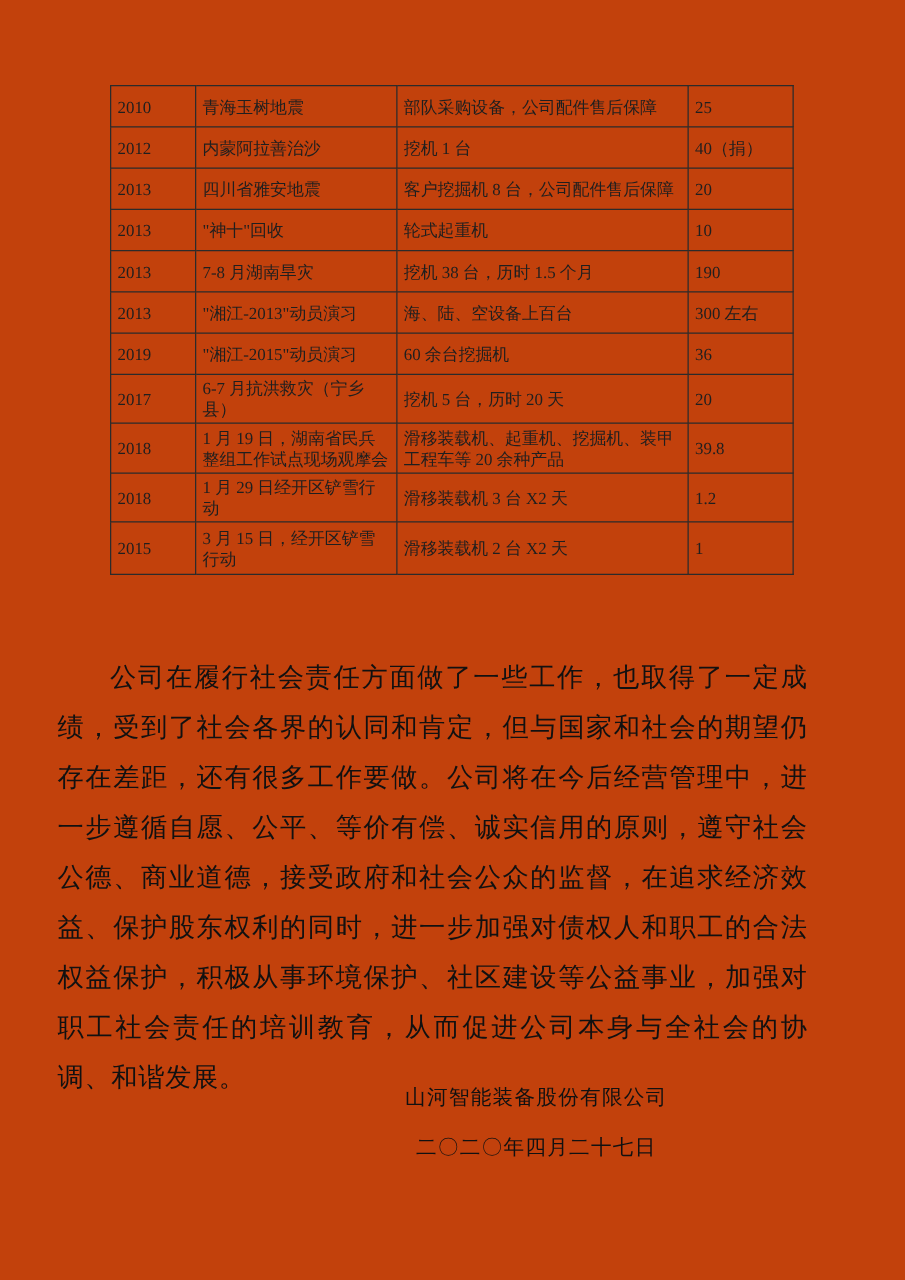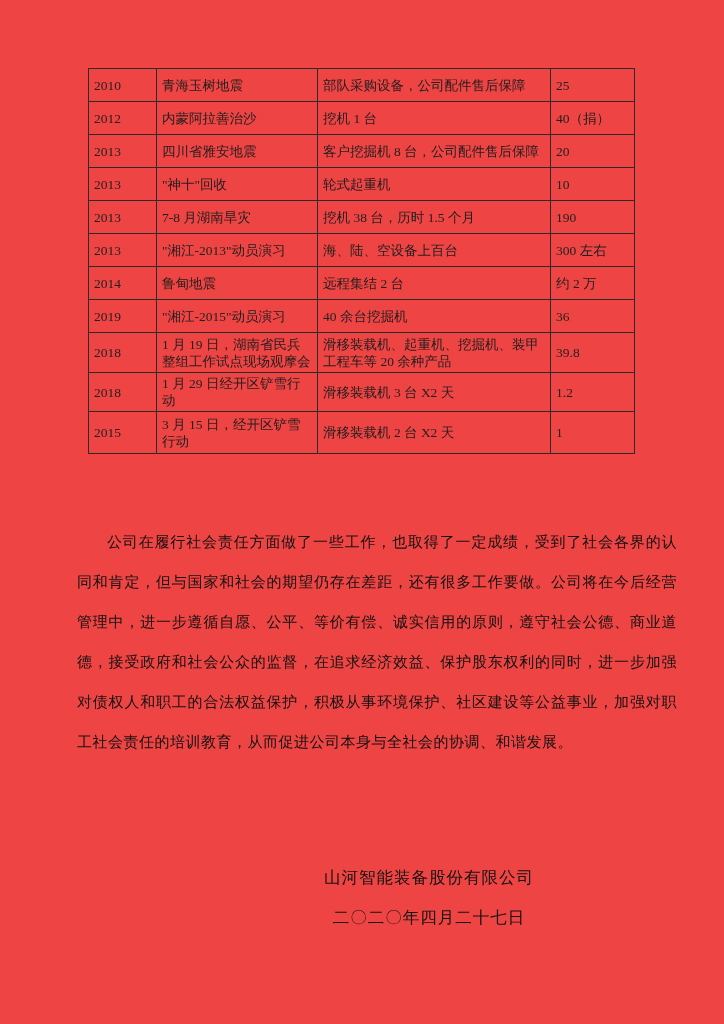--- a/index.html
+++ b/index.html
@@ -2,21 +2,21 @@
 <html lang="zh"><head>
 <meta charset="utf-8">
 <style>
   * { margin: 0; padding: 0; box-sizing: border-box; }
   html, body { background: #9e9e9e; }
   .page {
     position: relative;
     width: 724px;
     height: 1024px;
     margin: 0 auto;
-    background: #ef4444;
+    background: #c2410c;
     color: #1f1f1f;
     font-family: "Liberation Serif", "DejaVu Serif", serif;
     overflow: hidden;
   }
   
   table.contrib {
     position: absolute;
     left: 88px;
     top: 68px;
     width: 546px;
@@ -36,24 +36,24 @@
   col.c-event { width: 161px; }
   col.c-contr { width: 233px; }
   col.c-amt   { width: 84px; }
   tr.r-std  { height: 33px; }
   tr.r-tall { height: 40px; }
   tr.r-med  { height: 34px; }
   tr.r-big  { height: 42px; }
   
   .body-paragraph {
     position: absolute;
-    left: 77px;
+    left: 46px;
     top: 522px;
     width: 600px;
-    font-size: 15px;
+    font-size: 21px;
     line-height: 40px;
     text-align: justify;
     text-justify: inter-character;
     text-indent: 2em;
     letter-spacing: 0.5px;
     color: #111111;
   }
   
   .signature {
     position: absolute;
@@ -112,30 +112,30 @@
         <td>挖机 38 台，历时 1.5 个月</td>
         <td>190</td>
       </tr>
       <tr class="r-std">
         <td>2013</td>
         <td>"湘江-2013"动员演习</td>
         <td>海、陆、空设备上百台</td>
         <td>300 左右</td>
       </tr>
       <tr class="r-std">
-        <td>2014</td>
-        <td>鲁甸地震</td>
-        <td>远程集结 2 台</td>
-        <td>约 2 万</td>
+        <td>2019</td>
+        <td>"湘江-2015"动员演习</td>
+        <td>60 余台挖掘机</td>
+        <td>36</td>
       </tr>
       <tr class="r-std">
-        <td>2019</td>
-        <td>"湘江-2015"动员演习</td>
-        <td>40 余台挖掘机</td>
-        <td>36</td>
+        <td>2017</td>
+        <td>6-7 月抗洪救灾（宁乡县）</td>
+        <td>挖机 5 台，历时 20 天</td>
+        <td>20</td>
       </tr>
       <tr class="r-tall">
         <td>2018</td>
         <td>1 月 19 日，湖南省民兵整组工作试点现场观摩会</td>
         <td>滑移装载机、起重机、挖掘机、装甲工程车等 20 余种产品</td>
         <td>39.8</td>
       </tr>
       <tr class="r-med">
         <td>2018</td>
         <td>1 月 29 日经开区铲雪行动</td>

